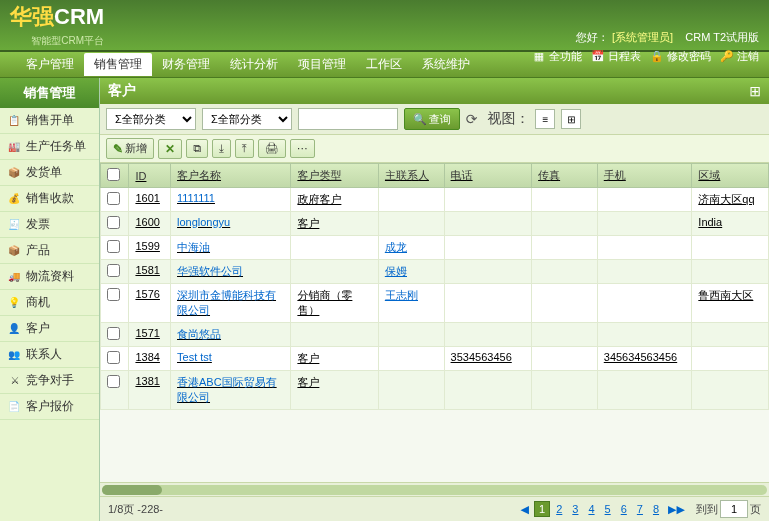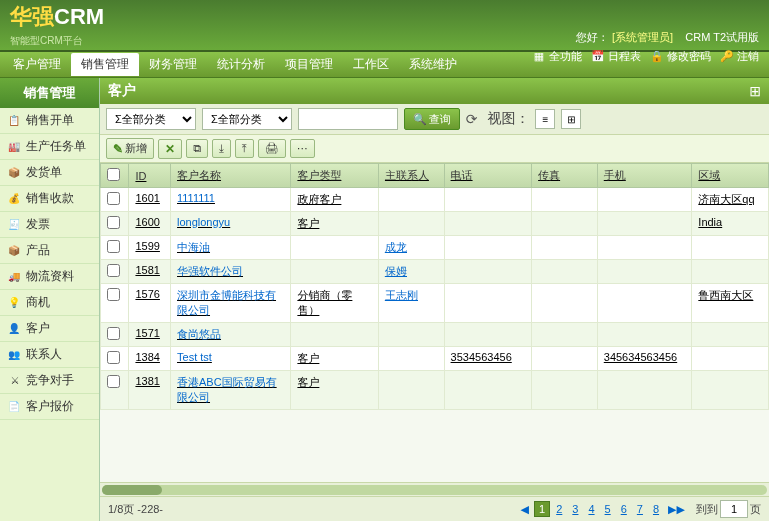--- a/index.html
+++ b/index.html
@@ -1,32 +1,32 @@
 <!DOCTYPE html>
 <html><head>
   <meta charset="utf-8">
   <style>
     * { margin: 0; padding: 0; box-sizing: border-box; }
     body { width: 769px; height: 521px; font-family: SimSun, '宋体', sans-serif; font-size: 12px; overflow: hidden; background: #d4e8c2; }
 
     
     .header { background: linear-gradient(to bottom, #4a7c2f, #6aaa3a); height: 52px; display: flex; align-items: center; justify-content: space-between; padding: 0 10px; border-bottom: 2px solid #3a6020; }
-    .logo { display: flex; align-items: center; }
+    .logo { display: flex; align-items: center; text-align: right; }
     .logo-text { font-size: 22px; font-weight: bold; color: #fff; font-family: Arial, sans-serif; }
     .logo-text span { color: #ffdd44; }
     .logo-sub { font-size: 10px; color: #cce8aa; margin-top: 2px; }
     .header-right { display: flex; flex-direction: column; align-items: flex-end; gap: 4px; margin-top: 44px; }
     .header-user { font-size: 11px; color: #fff; }
     .header-user a { color: #ffff88; text-decoration: none; }
     .header-actions { display: flex; gap: 8px; align-items: center; }
     .header-btn { display: flex; align-items: center; gap: 2px; font-size: 11px; color: #fff; cursor: pointer; background: none; border: none; }
     .header-btn .icon { width: 16px; height: 16px; display: inline-flex; align-items: center; justify-content: center; }
 
     
-    .navbar { background: linear-gradient(to bottom, #8bc34a, #6a9a2f); height: 26px; display: flex; align-items: center; padding: 0 3px; border-bottom: 1px solid #4a7a20; }
+    .navbar { background: linear-gradient(to bottom, #8bc34a, #6a9a2f); height: 26px; display: flex; align-items: center; padding: 0 16px; border-bottom: 1px solid #4a7a20; }
     .nav-item { padding: 3px 10px; font-size: 12px; color: #fff; cursor: pointer; border-radius: 2px; }
     .nav-item.active { background: #fff; color: #333; border-radius: 2px 2px 0 0; }
 
     
     .main { display: flex; height: calc(521px - 52px - 26px); }
 
     
     .sidebar { width: 100px; background: #e8f5d0; border-right: 1px solid #aaccaa; overflow-y: auto; }
     .sidebar-title { background: linear-gradient(to bottom, #6aaa3a, #4a8a2a); color: #fff; font-size: 13px; font-weight: bold; padding: 6px 8px; text-align: center; }
     .sidebar-item { display: flex; align-items: center; gap: 4px; padding: 4px 8px; cursor: pointer; color: #333; font-size: 12px; border-bottom: 1px solid #d0e8b8; }

